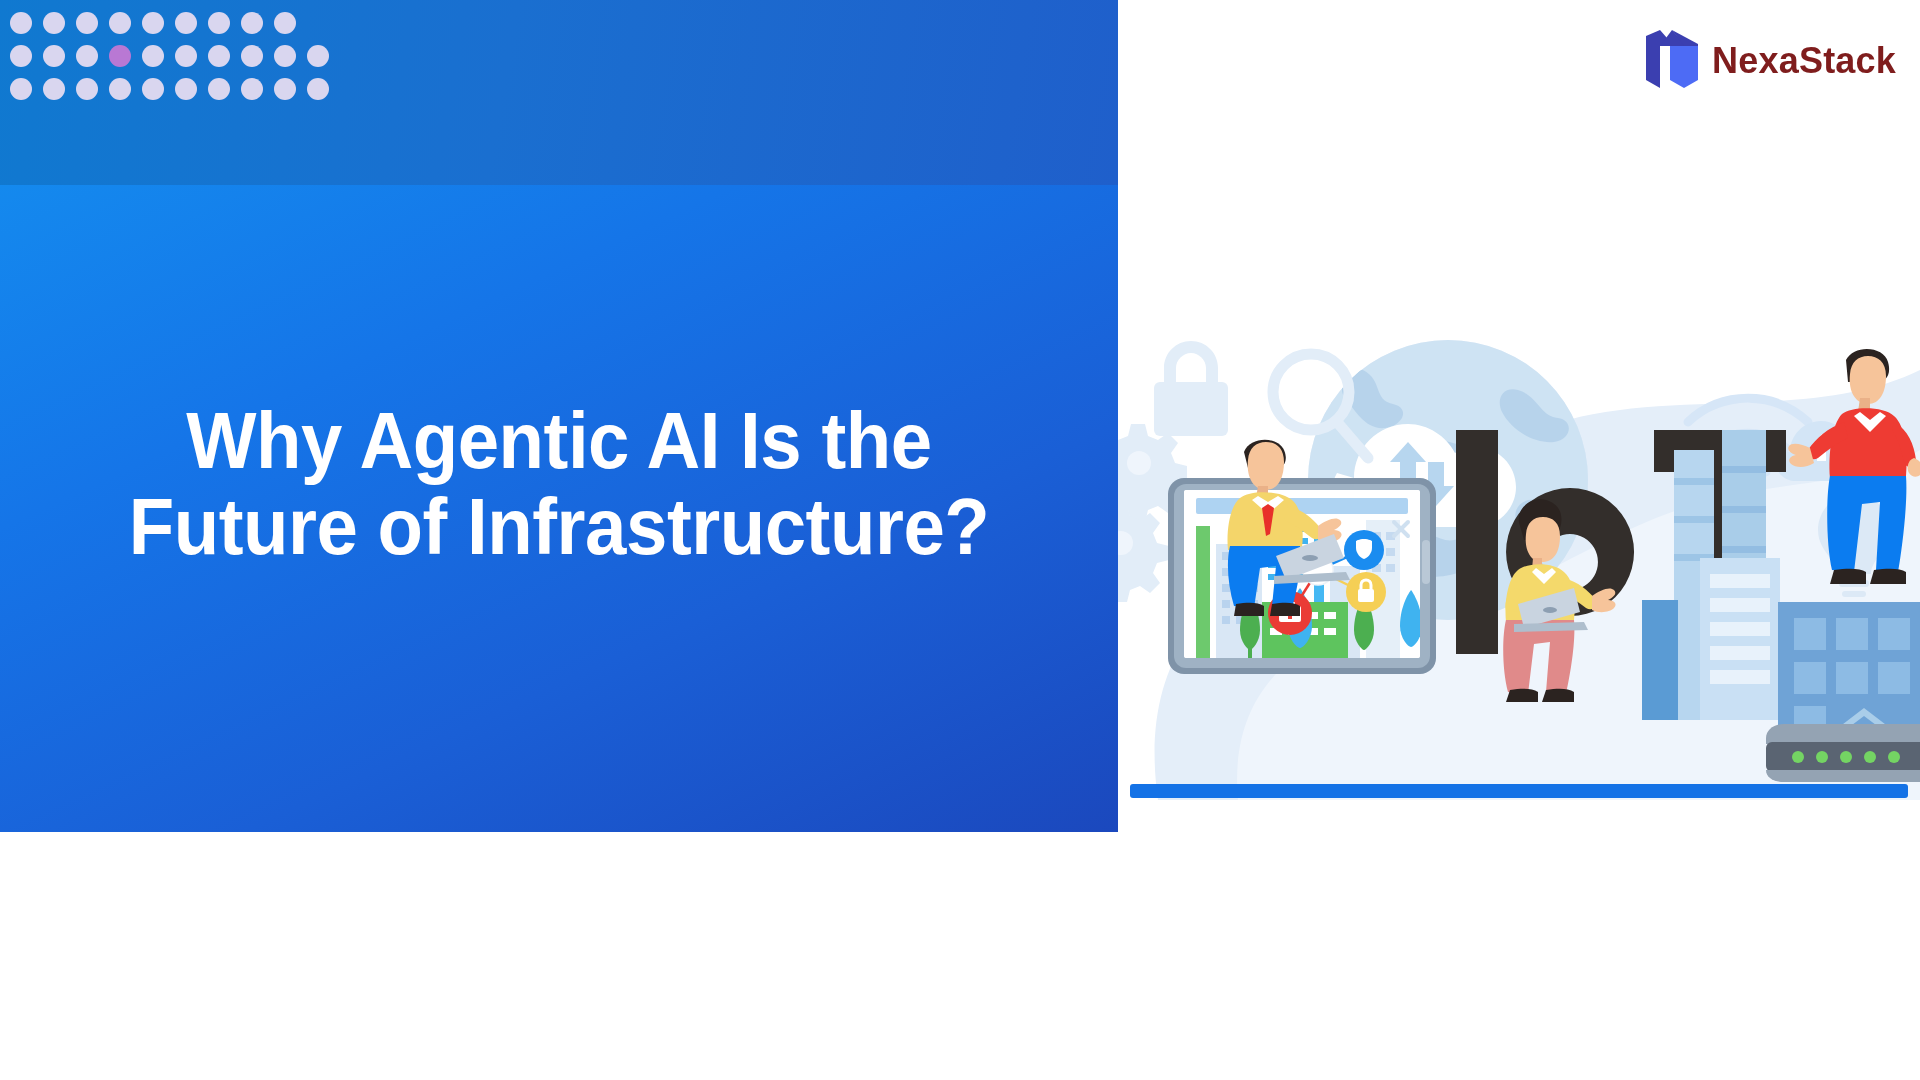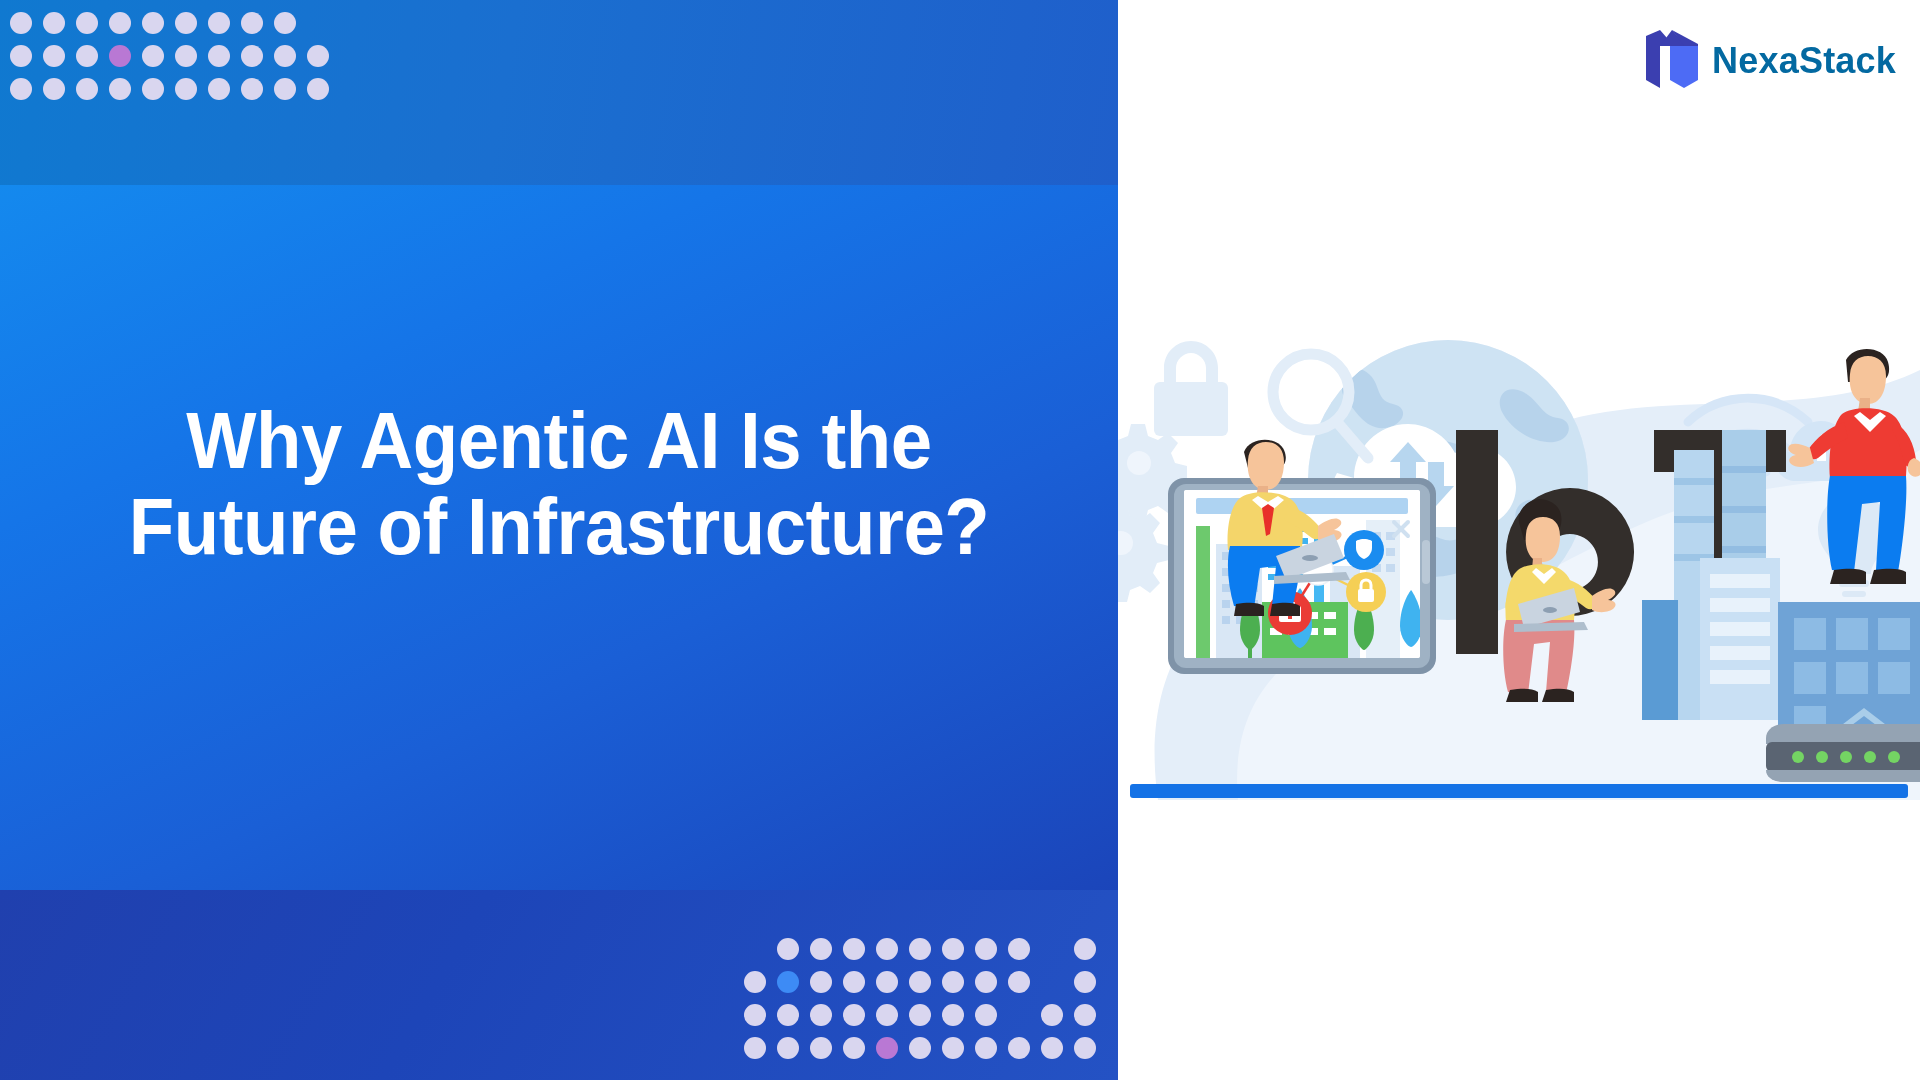--- a/index.html
+++ b/index.html
@@ -5,21 +5,21 @@
 <style>
   html,body{margin:0;padding:0;}
   body{
     width:1920px;height:1080px;overflow:hidden;
     font-family:"Liberation Sans","DejaVu Sans",sans-serif;
     background:#ffffff;
   }
   .stage{position:relative;width:1920px;height:1080px;overflow:hidden;background:#fff;}
 
   
-  .left-panel{position:absolute;left:0;top:0;width:1118px;height:1080px;overflow:hidden;}
+  .left-panel{position:absolute;left:0;top:0;width:1118px;height:832px;overflow:hidden;}
   .band{position:absolute;left:0;width:1118px;}
   .band-top{top:0;height:185px;background:linear-gradient(100deg,#1079d0 0%,#1a6fd0 45%,#1f5fcb 100%);}
   .band-mid{top:185px;height:705px;background:linear-gradient(155deg,#1489ee 0%,#1575e8 28%,#1a5fd6 62%,#1b45ba 100%);}
   .band-bot{top:890px;height:190px;background:linear-gradient(120deg,#2040ae 0%,#1d45b8 40%,#2452c4 100%);}
 
   
   .dotgrid{position:absolute;display:grid;}
   .dot{width:22px;height:22px;border-radius:50%;background:#d9d6ef;}
   .dot.blank{background:transparent;}
   .dot.purple{background:#b978d4;}
@@ -38,21 +38,21 @@
     transform:scaleX(0.93);transform-origin:50% 50%;
     white-space:pre-line;
     text-shadow:0 1px 0 rgba(0,0,0,0.03);
   }
 
   
   .right-panel{position:absolute;left:1118px;top:0;width:802px;height:1080px;background:#fff;}
 
   
   .logo{position:absolute;right:24px;top:30px;display:flex;align-items:center;gap:14px;}
-  .logo-text{font-size:36px;font-weight:700;color:#0369a1;letter-spacing:0.2px;}
+  .logo-text{font-size:36px;font-weight:700;color:#7f1d1d;letter-spacing:0.2px;}
 
   
   .illus{position:absolute;left:1118px;top:330px;width:802px;height:470px;overflow:hidden;}
   .illus svg{display:block;}
 
   
   .baseline{position:absolute;left:1130px;top:784px;width:778px;height:14px;background:#1472e6;border-radius:3px;}
 </style>
 </head>
 <body>

